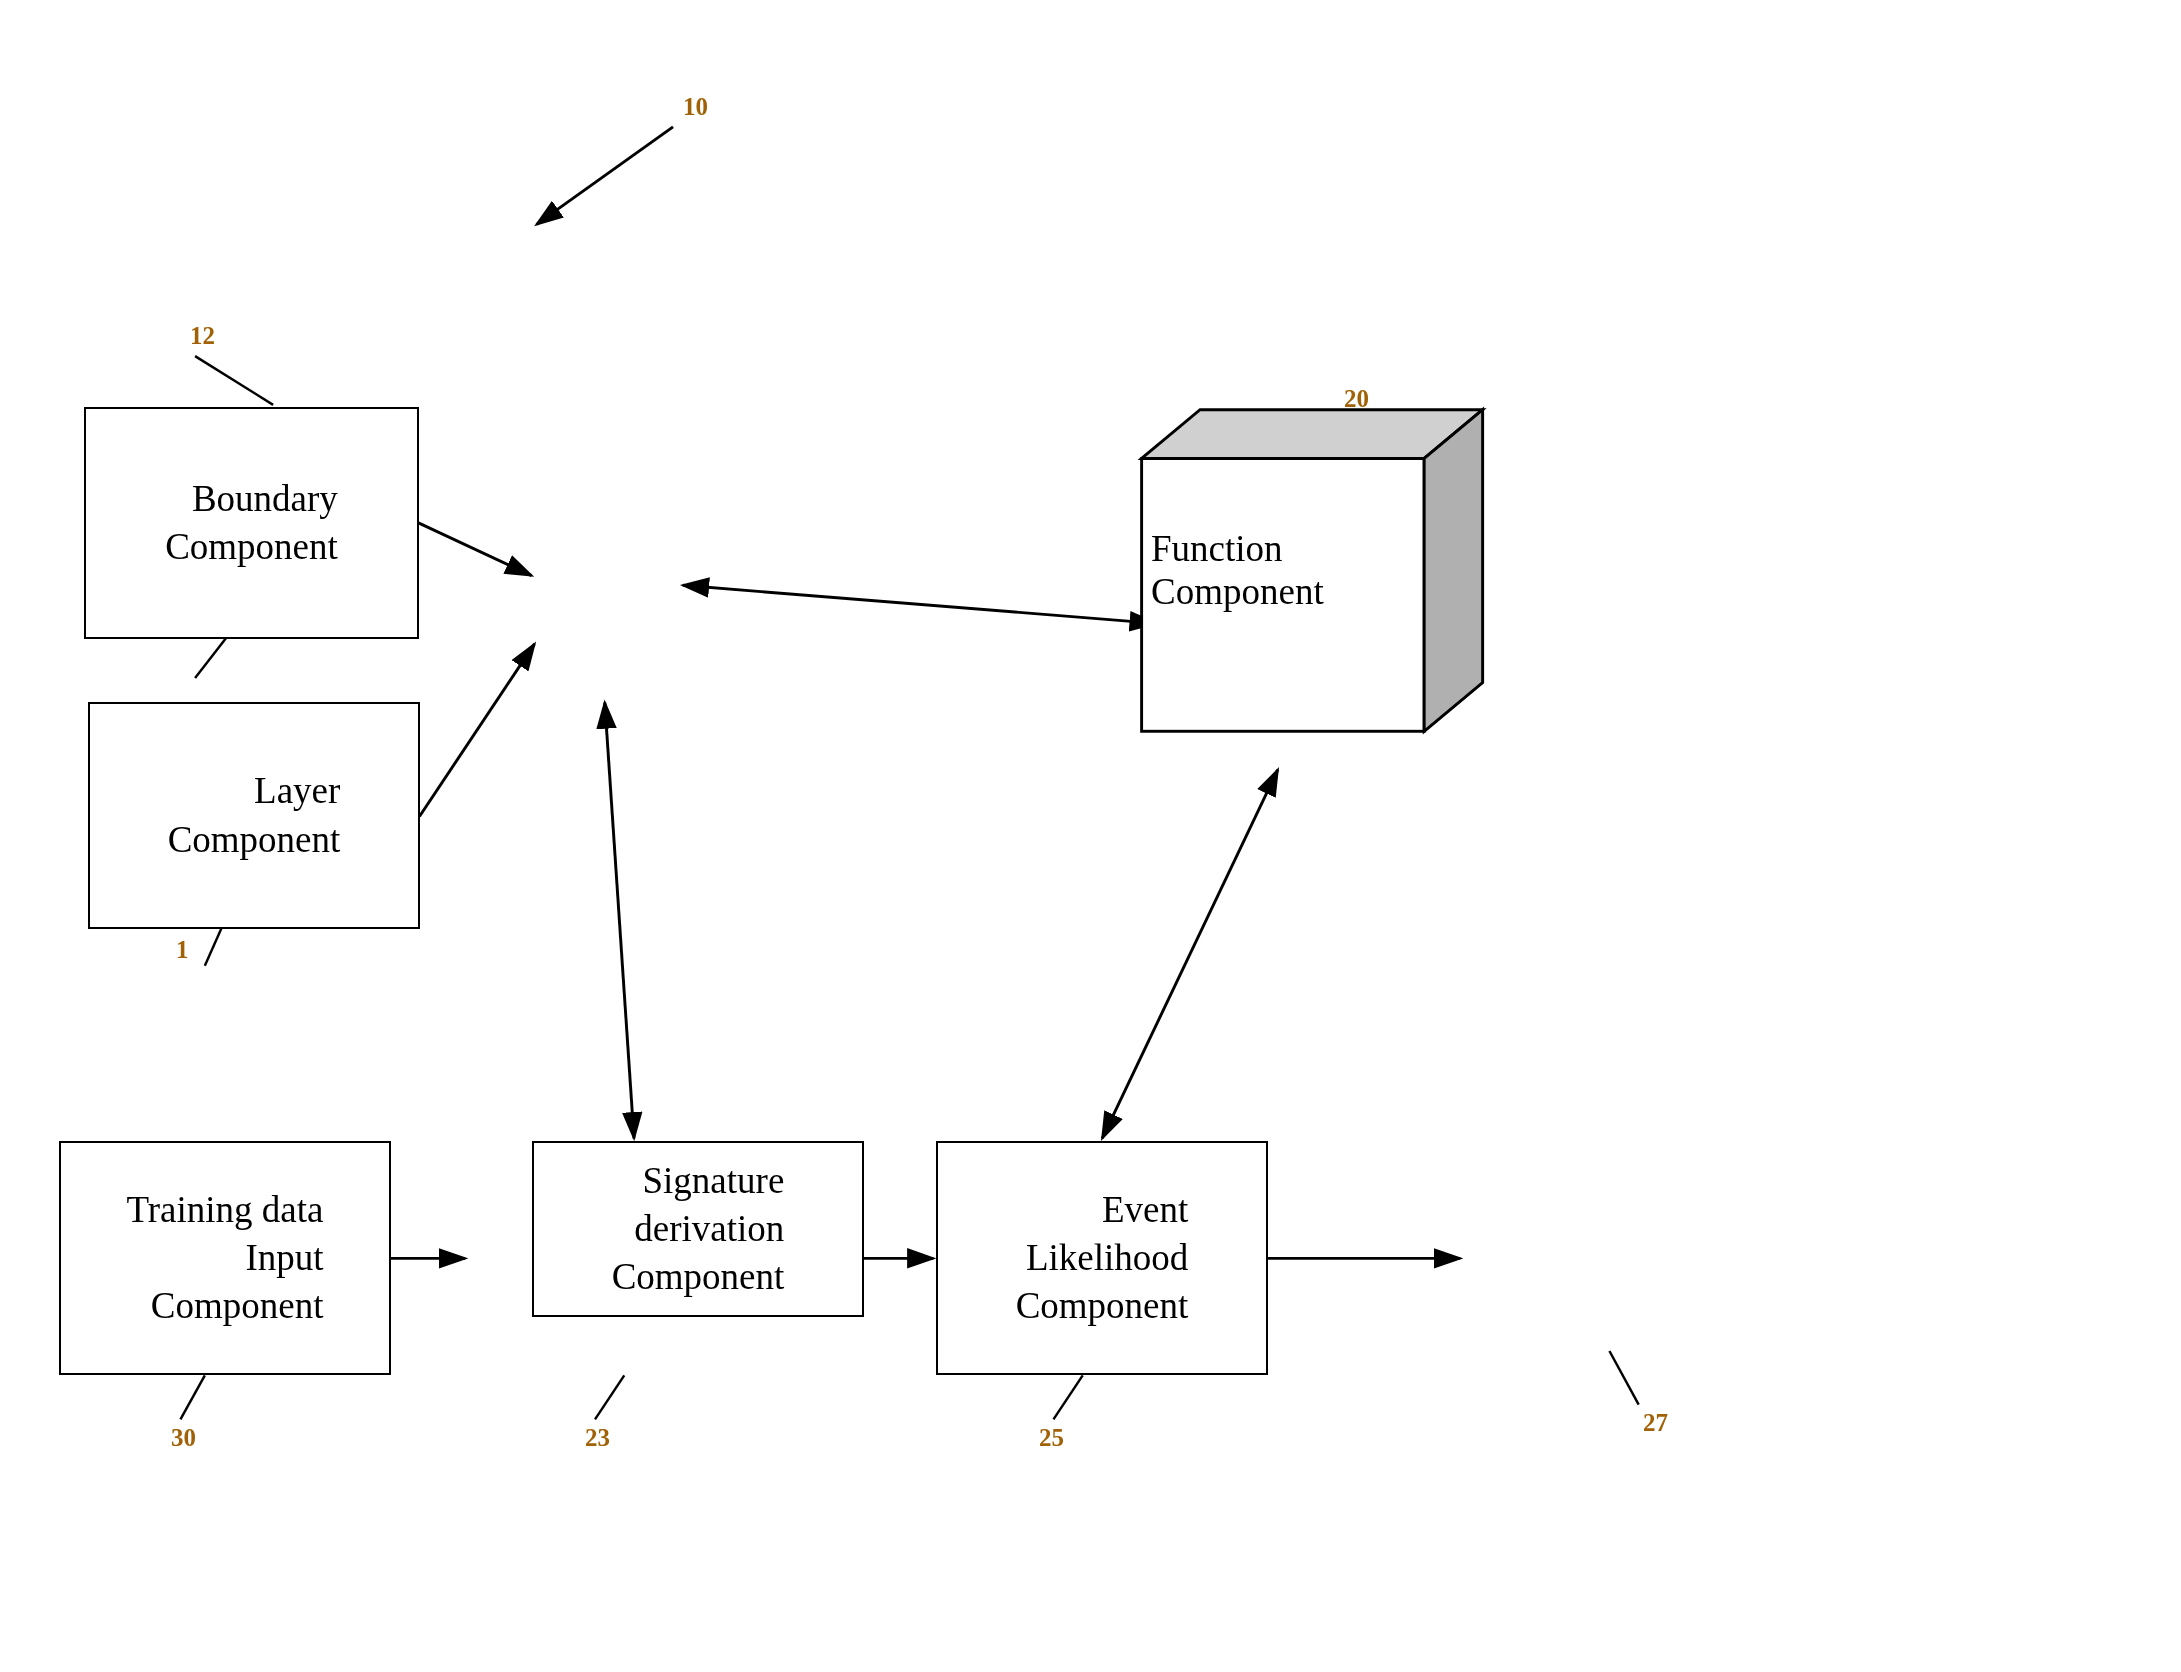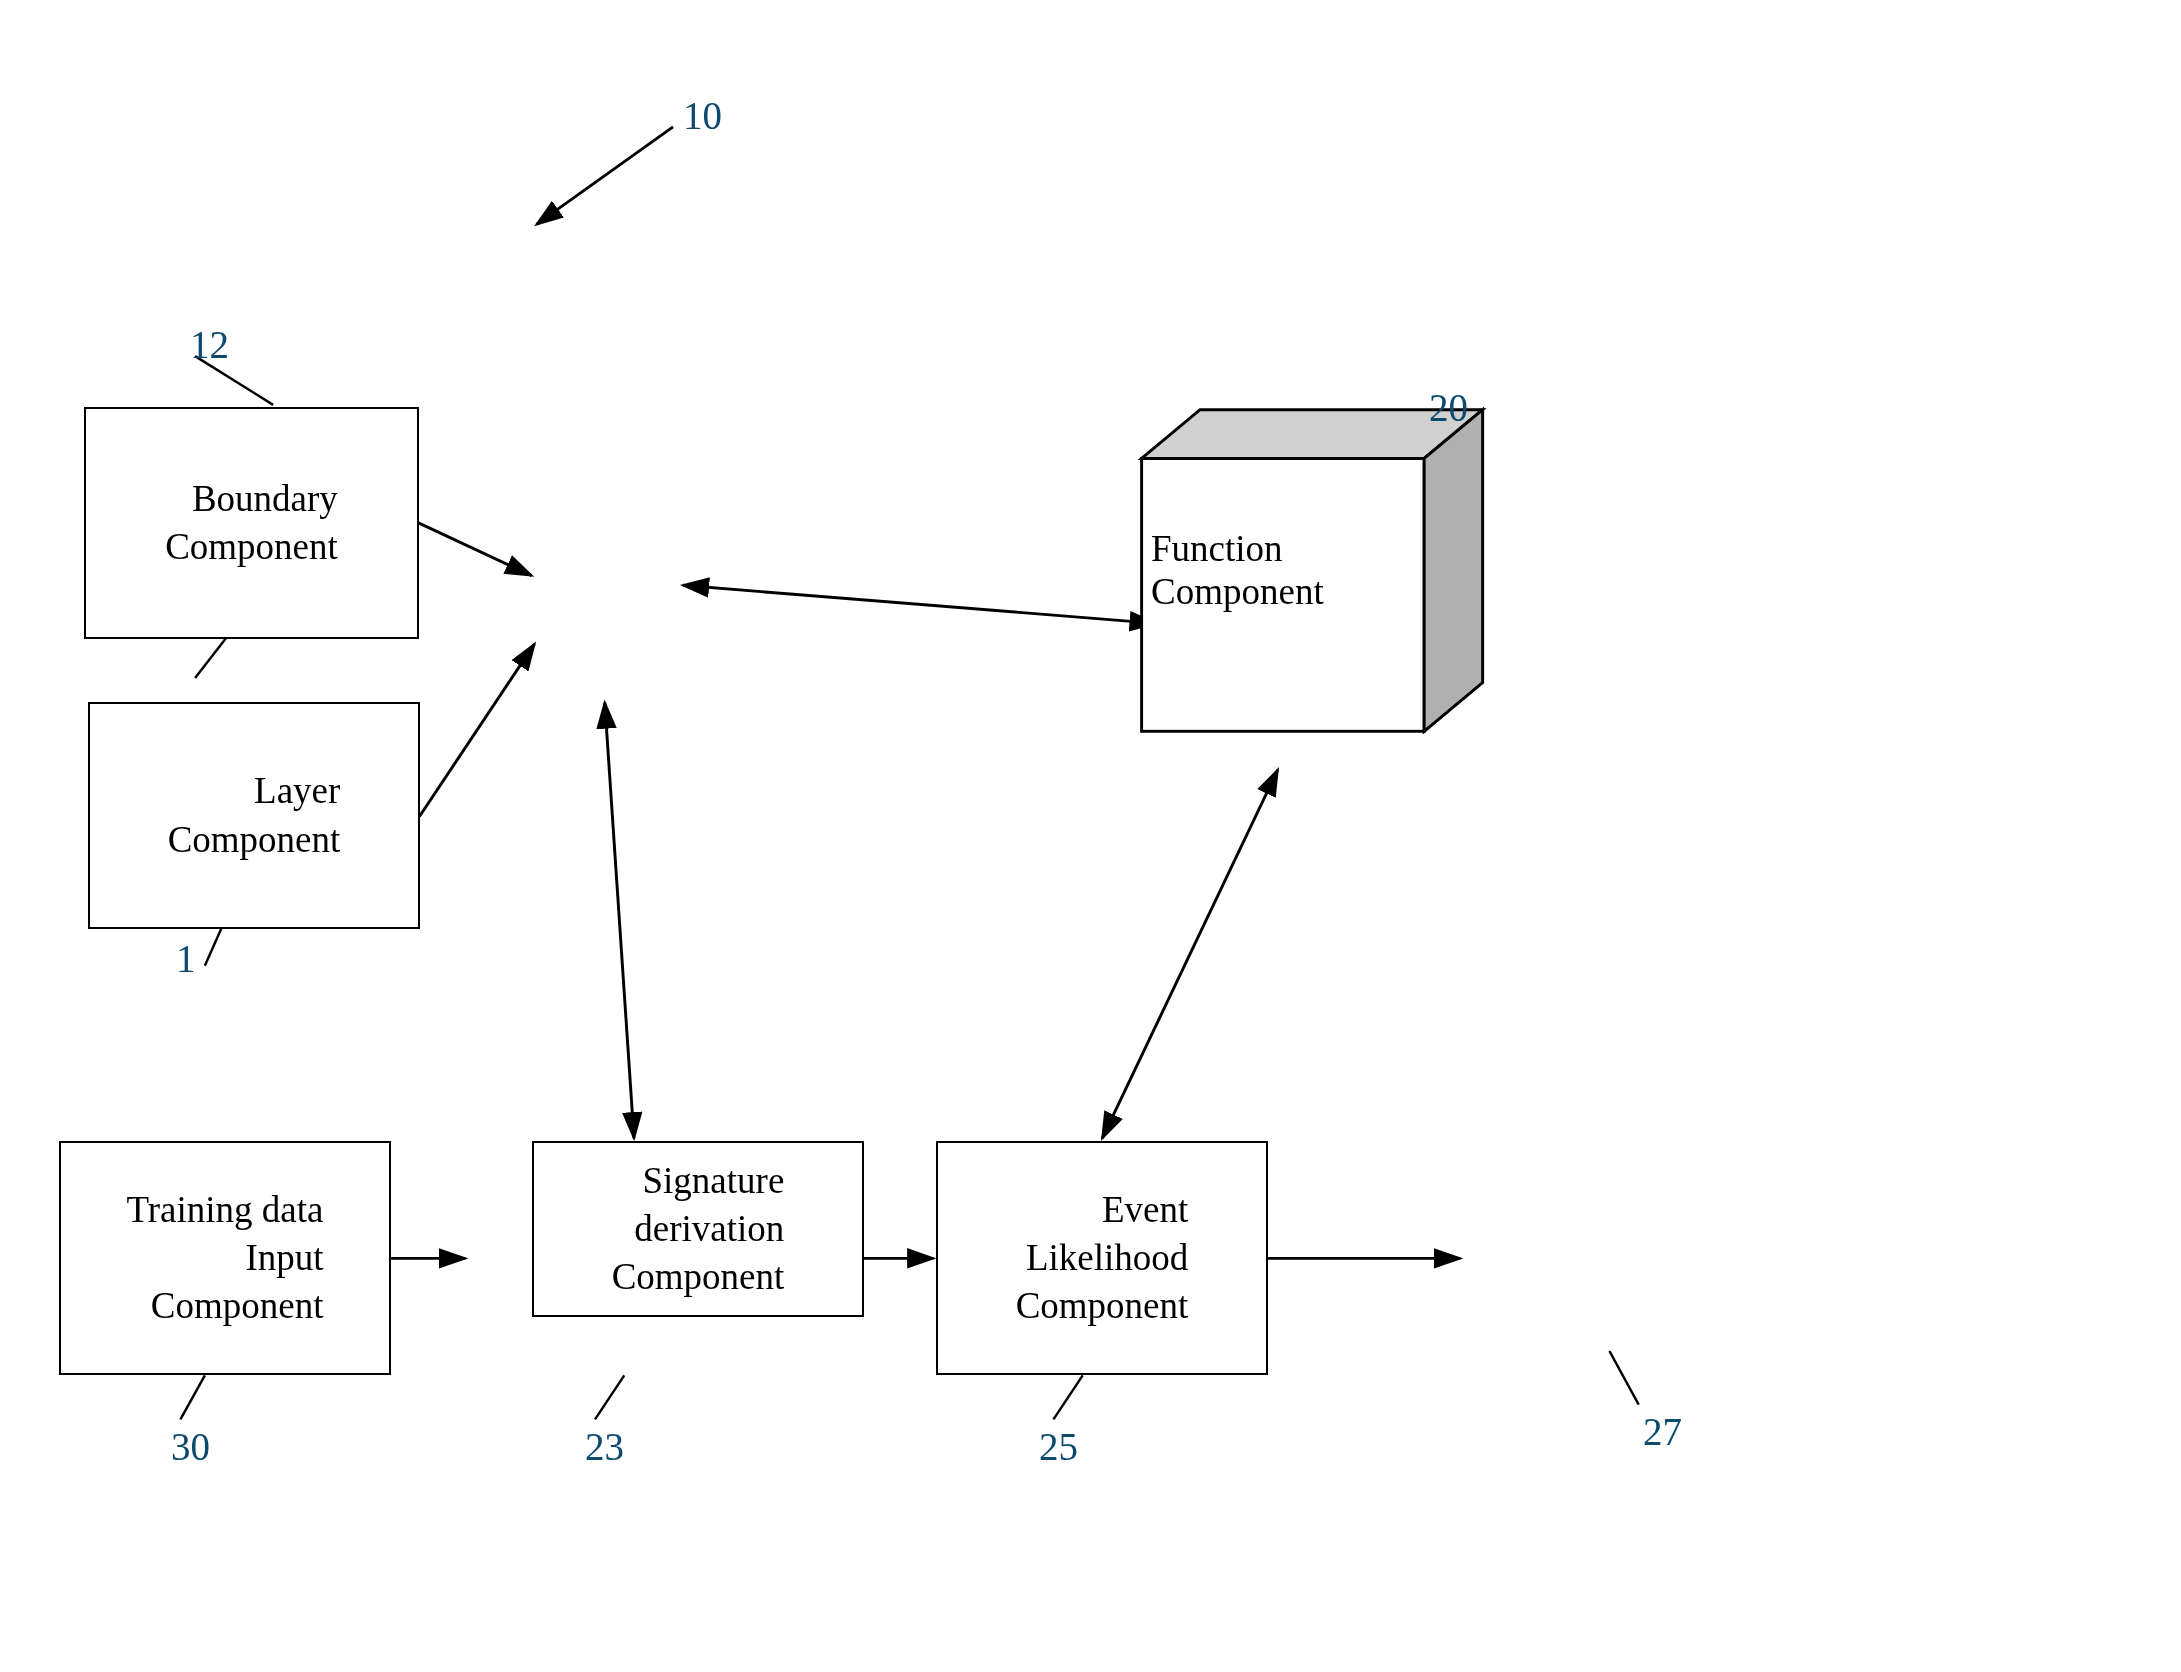--- a/index.html
+++ b/index.html
@@ -14,23 +14,23 @@
 
     .diagram-container {
       position: absolute;
       top: 0; left: 0;
       width: 2182px;
       height: 1673px;
     }
 
     .label-number {
       position: absolute;
-      font-size: 39px;
-      font-weight: normal;
-      color: #0c4a6e;
+      font-size: 25px;
+      font-weight: bold;
+      color: #a16207;
     }
 
     
     .box {
       position: absolute;
       border: 2.9px solid #000;
       background: #fff;
       display: flex;
       align-items: center;
       justify-content: center;
@@ -156,21 +156,21 @@
       <polygon points="310,60 370,10 370,290 310,340" fill="#b0b0b0" stroke="#000" stroke-width="3"></polygon>
 
       <line x1="370" y1="10" x2="310" y2="60" stroke="#000" stroke-width="2"></line>
       <line x1="370" y1="290" x2="310" y2="340" stroke="#000" stroke-width="2"></line>
     </svg>
     <div class="cube-label" style="top: 127px; font-size: 37px; left: 29px; width: 263px; text-align: left;">
       Function<br>Component
     </div>
   </div>
 
-  <div class="label-number" style="left: 1429px; top: 385px;">20</div>
+  <div class="label-number" style="left: 1344px; top: 385px;">20</div>
 
   <div class="box" style="left: 59px; top: 1141px; width: 332px; height: 234px;">
     <span>Training data<br>Input<br>Component</span>
   </div>
 
   <div class="label-number" style="left: 171px; top: 1424px;">30</div>
 
   <div class="box" style="left: 484px; top: 1141px; width: 332px; height: 176px; margin-left: 48px;">
     <span>Signature<br>derivation<br>Component</span>
   </div>

